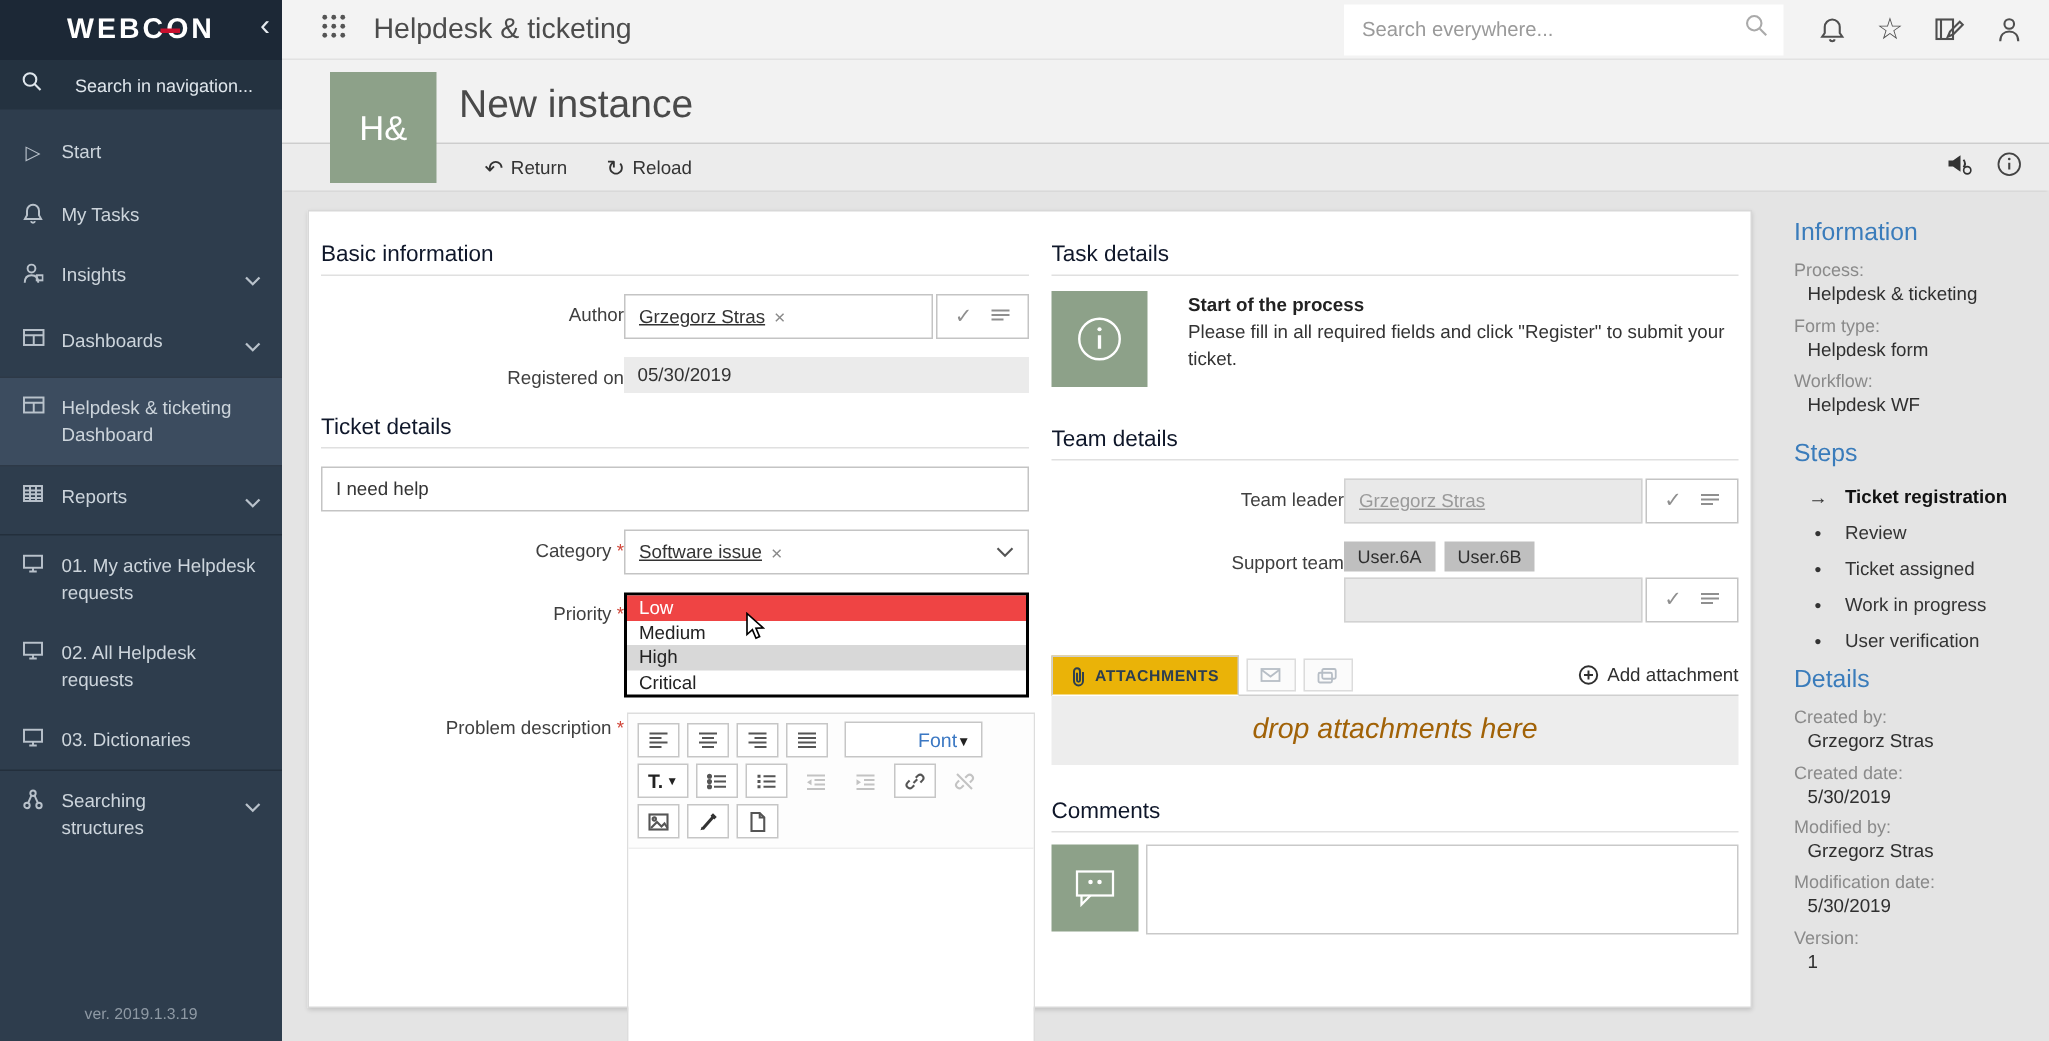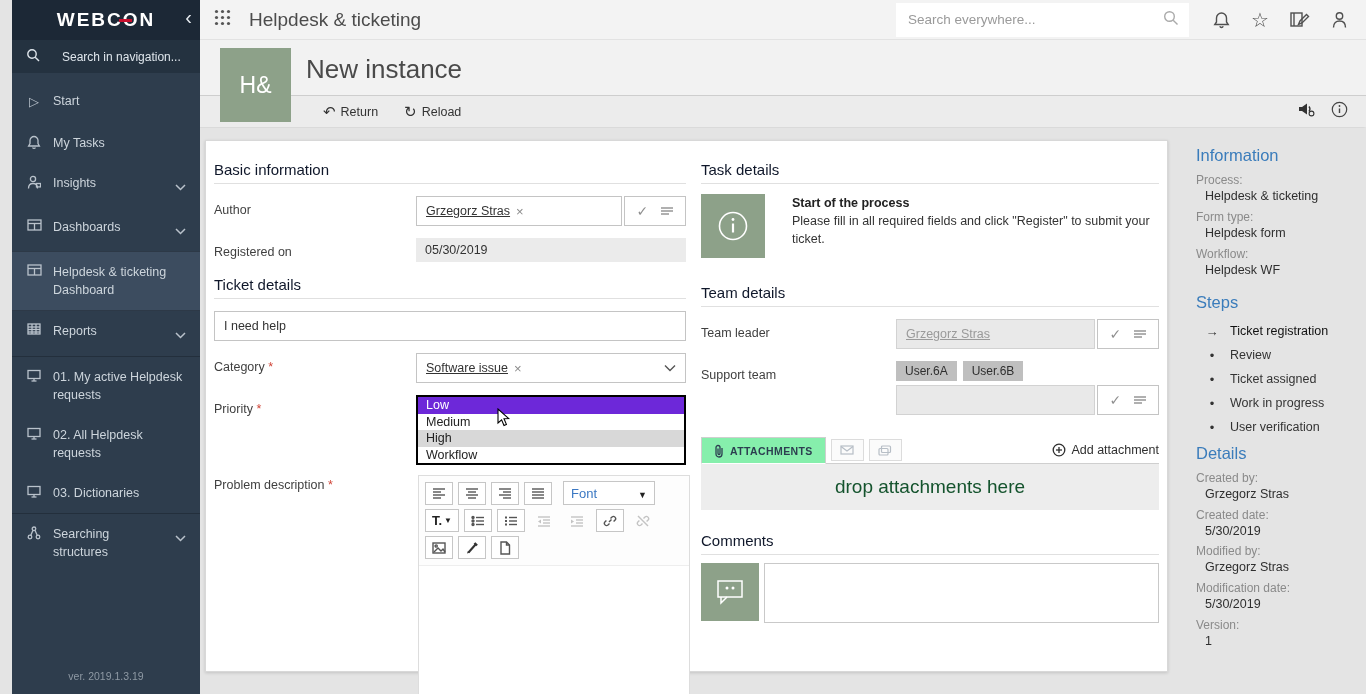--- a/index.html
+++ b/index.html
@@ -1,20 +1,20 @@
 <!DOCTYPE html>
 <html><head>
 <meta charset="utf-8">
 <style>
   html,body{margin:0;padding:0;background:#cfcfcf;font-family:"Liberation Sans",sans-serif;}
   *{box-sizing:border-box;}
   #app{position:relative;width:1366px;height:694px;background:#e4e4e4;overflow:hidden;font-family:"Liberation Sans",sans-serif;}
 
   
-  .sidebar{position:absolute;left:12px;top:0;width:188px;height:694px;background:#2e3d4d;color:#cdd5dc;z-index:5;display:flex;flex-direction:column;}
+  .sidebar{position:absolute;left:0;top:0;width:188px;height:694px;background:#2e3d4d;color:#cdd5dc;z-index:5;display:flex;flex-direction:column;}
   .side-logo{height:40px;background:#1c2836;display:flex;align-items:center;justify-content:center;position:relative;flex:none;}
   .logo-text{color:#fff;font-weight:bold;font-size:19px;letter-spacing:2px;position:relative;}
   .logo-text::after{content:"";position:absolute;left:63.5%;top:46%;width:13px;height:3px;background:#c8102e;}
   .logo-collapse{position:absolute;right:8px;top:7px;color:#e6ebf0;font-size:20px;line-height:1;cursor:pointer;}
   .side-search{height:33px;background:#243240;display:flex;align-items:center;padding:0 14px;gap:20px;flex:none;}
   .side-search input{background:transparent;border:none;outline:none;color:#e8edf2;font-size:12px;width:130px;font-family:"Liberation Sans",sans-serif;}
   .side-search input::placeholder{color:#dfe6ec;}
   .nav{flex:1;padding-top:8px;}
   .nav-item{display:flex;align-items:flex-start;gap:11px;padding:11px 14px;font-size:12.5px;line-height:1.45;cursor:pointer;}
   .nav-item .nicon{width:16px;flex:none;display:flex;justify-content:center;margin-top:1px;}
@@ -51,37 +51,37 @@
   .i-reload::before{content:"↻";font-size:15px;color:#333;}
   .ch-right{margin-left:auto;display:flex;align-items:center;gap:16px;padding-right:18px;}
   .ch-right .ticon svg{stroke:#333;}
 
   
   .page-body{position:absolute;left:188px;top:128px;width:1178px;height:566px;background:#e4e4e4;}
   .card{position:absolute;left:17px;top:12px;width:963px;height:532px;background:#fff;border:1px solid #d8d8d8;box-shadow:0 1px 3px rgba(0,0,0,.15);}
   .col-l{position:absolute;left:8px;top:0;width:472px;}
   .col-r{position:absolute;left:495px;top:0;width:458px;}
   .sec-h{font-size:15px;color:#0f172a;font-weight:400;border-bottom:1px solid #e0e0e0;padding-bottom:5px;margin-top:20px;}
-  .frow{display:flex;margin-top:12px;}
+  .frow{display:flex;margin-top:12px;text-align:right;}
   .flabel{width:202px;flex:none;font-size:12.5px;color:#3f3f3f;padding-top:7px;}
   .req::after{content:" *";color:#d04437;}
   .fctrl{flex:1;}
   .inputbox{border:1px solid #c4c4c4;background:#fff;height:30px;display:flex;align-items:center;padding:0 9px;font-size:12.5px;color:#333;}
   .lookup-val{text-decoration:underline;color:#333;}
   .i-x::before{content:"×";color:#8a8a8a;margin-left:6px;font-size:13px;}
   .btn-group{border:1px solid #c4c4c4;background:#fff;height:30px;width:62px;flex:none;margin-left:2px;display:flex;align-items:center;justify-content:space-evenly;}
   .i-check::before{content:"✓";color:#8f8f8f;font-size:14px;}
   .i-menu svg{stroke:#8f8f8f;stroke-width:1.4;}
   .ro-field{background:#ebebeb;height:24px;display:flex;align-items:center;padding:0 9px;font-size:12.5px;color:#333;}
   .combo-chev svg{stroke:#555;fill:none;stroke-width:1.4;}
 
   
   .listbox{border:2px solid #000;background:#fff;}
   .opt{height:16.5px;display:flex;align-items:center;padding:0 8px;font-size:12.5px;color:#222;cursor:default;}
-  .opt.sel{background:#6d28d9;color:#fff;}
+  .opt.sel{background:#ef4444;color:#fff;}
   .opt.hov{background:#d8d8d8;}
 
   
   .editor{border:1px solid #ddd;margin-top:4px;width:272px;margin-left:2px;}
   .ed-toolbar{padding:5px 6px 2px;background:#fdfdfd;}
   .ed-row{display:flex;align-items:center;margin-bottom:4px;}
   .tbtn{width:28px;height:23px;border:1px solid #c6c6c6;background:#fff;display:flex;align-items:center;justify-content:center;margin-right:5px;cursor:pointer;flex:none;}
   .tbtn.plain{border:none;background:transparent;}
   .tbtn svg{stroke:#555;fill:none;stroke-width:1.4;}
   .tbtn.dis svg{stroke:#c3c3c3;}
@@ -103,46 +103,46 @@
   .task-desc{font-size:12.5px;color:#333;margin-top:3px;line-height:1.4;}
   .tl-field{display:flex;}
   .dis-input{background:#e9e9e9;border:1px solid #d2d2d2;height:30px;flex:1;display:flex;align-items:center;padding:0 9px;font-size:12.5px;}
   .dis-input .lookup-val{color:#9a9a9a;}
   .chips{display:flex;gap:6px;margin-bottom:4px;}
   .chip{background:#bfbfbf;color:#2f2f2f;font-size:12px;padding:3px 9px;}
 
   
   .attach{margin-top:22px;}
   .attach-tabs{display:flex;align-items:flex-end;border-bottom:1px solid #cfcfcf;height:27px;position:relative;}
-  .atab{display:flex;align-items:center;gap:6px;border:1px solid #cfcfcf;border-bottom:1px solid #fff;background:#86efac;height:27px;padding:0 12px;margin-bottom:-1px;font-size:10.5px;font-weight:bold;color:#2c3e50;letter-spacing:.4px;cursor:pointer;}
+  .atab{display:flex;align-items:center;gap:6px;border:1px solid #cfcfcf;border-bottom:1px solid #fff;background:#eab308;height:27px;padding:0 12px;margin-bottom:-1px;font-size:10.5px;font-weight:bold;color:#2c3e50;letter-spacing:.4px;cursor:pointer;}
   .atab svg{stroke:#2c3e50;fill:none;stroke-width:1.3;}
   .atab-sm{border:1px solid #dcdcdc;background:#fbfbfb;height:22px;width:33px;margin-left:5px;margin-bottom:2px;display:flex;align-items:center;justify-content:center;cursor:pointer;}
   .atab-sm svg{stroke:#b7bec6;fill:none;stroke-width:1.2;}
   .add-att{margin-left:auto;display:flex;align-items:center;gap:5px;font-size:12.5px;color:#2f2f2f;cursor:pointer;margin-bottom:6px;}
   .add-att svg{stroke:#2f2f2f;fill:none;stroke-width:1.3;}
-  .dropzone{background:#ededed;height:46px;display:flex;align-items:center;justify-content:center;font-size:19px;font-weight:300;color:#14532d;}
+  .dropzone{background:#ededed;height:46px;display:flex;align-items:center;justify-content:center;font-size:19px;font-weight:300;color:#a16207;font-style:italic;}
 
   .comment-row{display:flex;gap:5px;margin-top:8px;}
   .cm-tile{width:58px;height:58px;background:#8da189;flex:none;display:flex;align-items:center;justify-content:center;}
   .cm-tile svg{stroke:#fff;fill:none;stroke-width:1.5;}
   .cm-box{flex:1;height:60px;border:1px solid #c9c9c9;background:#fff;cursor:text;}
 
   
   .panel{position:absolute;left:1008px;top:18px;width:168px;font-size:12.5px;}
   .p-head{color:#3a7cbb;font-size:16.5px;font-weight:400;margin:14px 0 8px;}
   .p-head:first-child{margin-top:0;}
   .p-pair{margin-bottom:5px;}
   .p-lab{color:#8a8a8a;font-size:12px;}
   .p-val{color:#2f2f2f;padding-left:9px;margin-top:1px;line-height:1.35;}
   .step{display:flex;gap:10px;margin-bottom:9px;align-items:flex-start;}
   .step .sicon{width:16px;flex:none;text-align:center;}
   .i-arrow::before{content:"→";color:#333;font-size:13px;}
   .i-dot::before{content:"•";color:#333;font-size:13px;}
   .step .slab{color:#333;}
-  .step.current .slab{font-weight:normal;color:#111;}
+  .step.current .slab{font-weight:bold;color:#111;}
   .steps-wrap{padding-left:8px;margin-top:12px;}
 
   
   .cursor{position:absolute;left:497px;top:408px;z-index:60;pointer-events:none;}
 </style>
 </head>
 <body>
 
 <div id="app">
 
@@ -420,21 +420,21 @@
           </span>
         </div>
 
         <div class="frow">
           <span class="flabel req">Priority</span>
           <span class="fctrl">
             <div class="listbox">
               <div class="opt sel">Low</div>
               <div class="opt">Medium</div>
               <div class="opt hov">High</div>
-              <div class="opt">Workflow</div>
+              <div class="opt">Critical</div>
             </div>
           </span>
         </div>
 
         <div class="frow" style="margin-top:6px;">
           <span class="flabel req">Problem description</span>
           <span class="fctrl">
             <div class="editor">
               <div class="ed-toolbar">
                 <div class="ed-row">

